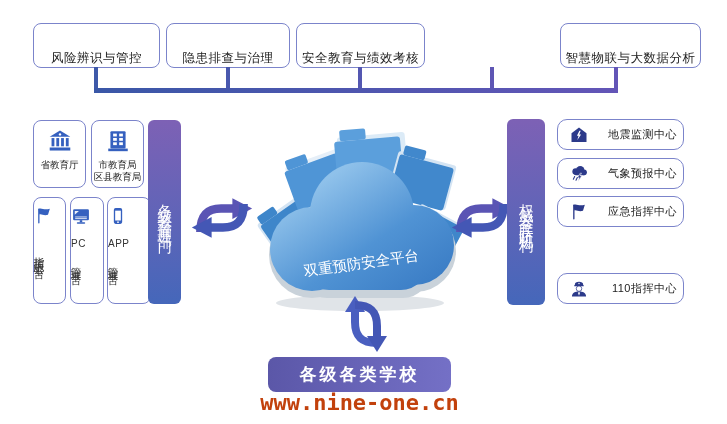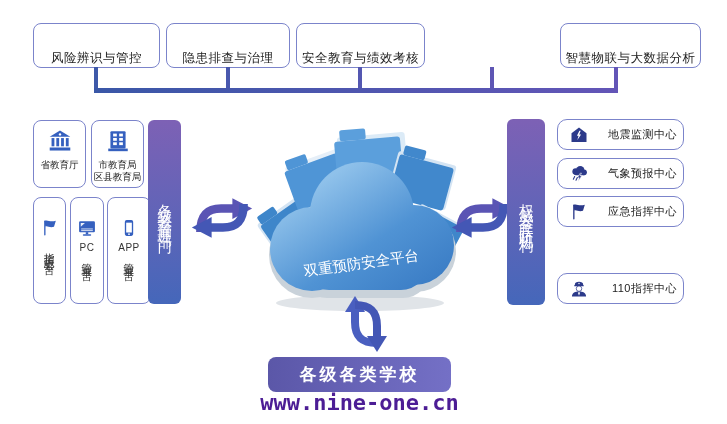--- a/index.html
+++ b/index.html
@@ -7,36 +7,36 @@
           font-family:"Liberation Sans",sans-serif;}
   .box{position:absolute;background:#fff;border:1.5px solid #7b84cb;border-radius:8px;box-sizing:border-box;}
   .topbox{top:23px;height:45px;display:flex;align-items:flex-end;justify-content:center;
           font-size:12.5px;color:#1c1c1c;letter-spacing:.5px;white-space:nowrap;}
   .stub{position:absolute;width:4px;top:67px;height:25px;}
   .hline{position:absolute;top:88px;height:4.5px;left:94px;width:524px;
          background:linear-gradient(90deg,#3a57a7,#6355b7);}
   .govbox{top:120px;height:68px;width:53px;display:flex;flex-direction:column;align-items:center;
           padding-top:7px;gap:5px;}
   .govlabel{font-size:9.5px;color:#222;line-height:1.3;text-align:center;white-space:nowrap;}
-  .pbox{top:197px;height:107px;display:flex;flex-direction:column;align-items:center;padding-top:20px;}
+  .pbox{top:197px;height:107px;display:flex;flex-direction:column;padding-top:8px;gap:8px;}
   .latin{font-size:10px;color:#333;margin-top:4px;letter-spacing:.5px;}
   .vlabel{writing-mode:vertical-lr;text-orientation:upright;font-size:10.5px;letter-spacing:2.5px;
           color:#333;margin-top:2px;line-height:1;}
   .bar{position:absolute;border-radius:6px;background:linear-gradient(180deg,#7d61b5,#4567ba);
        color:#fff;display:flex;align-items:center;justify-content:center;}
   .bartext{writing-mode:vertical-lr;text-orientation:upright;font-size:14.5px;letter-spacing:5px;line-height:1;}
   .rbox{left:557px;width:127px;height:31px;border-radius:10px;display:flex;align-items:center;}
   .ric{margin-left:11px;flex:0 0 auto;display:flex;}
   .rlabel{flex:1;text-align:right;font-size:11px;color:#222;margin-right:6px;letter-spacing:.5px;white-space:nowrap;}
   .arr{position:absolute;}
   .school{position:absolute;left:268px;top:357px;width:183px;height:35px;border-radius:8px;
           background:linear-gradient(90deg,#5b57a8,#7470c6);color:#fff;font-size:17px;font-weight:bold;
           letter-spacing:3px;display:flex;align-items:center;justify-content:center;}
   .website{position:absolute;left:227px;top:390px;width:265px;text-align:center;
-           font-family:"DejaVu Sans Mono",monospace;font-weight:bold;font-size:22px;color:#4c1d95;}
+           font-family:"DejaVu Sans Mono",monospace;font-weight:bold;font-size:22px;color:#c2410c;}
   .cloudwrap{position:absolute;left:250px;top:128px;width:218px;height:192px;}
 </style>
 </head>
 <body>
 
 <div class="canvas">
 
   <div class="box topbox" style="left:33px;width:127px">
     <span>风险辨识与管控</span>
     </div>

